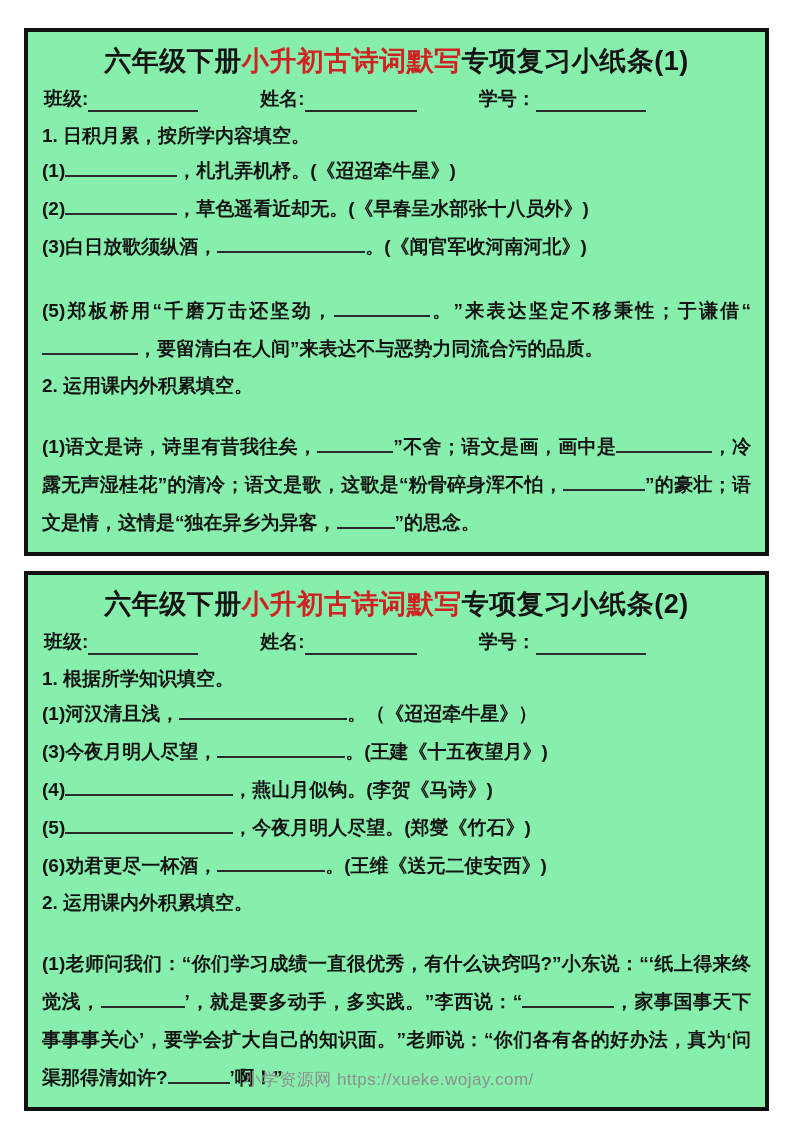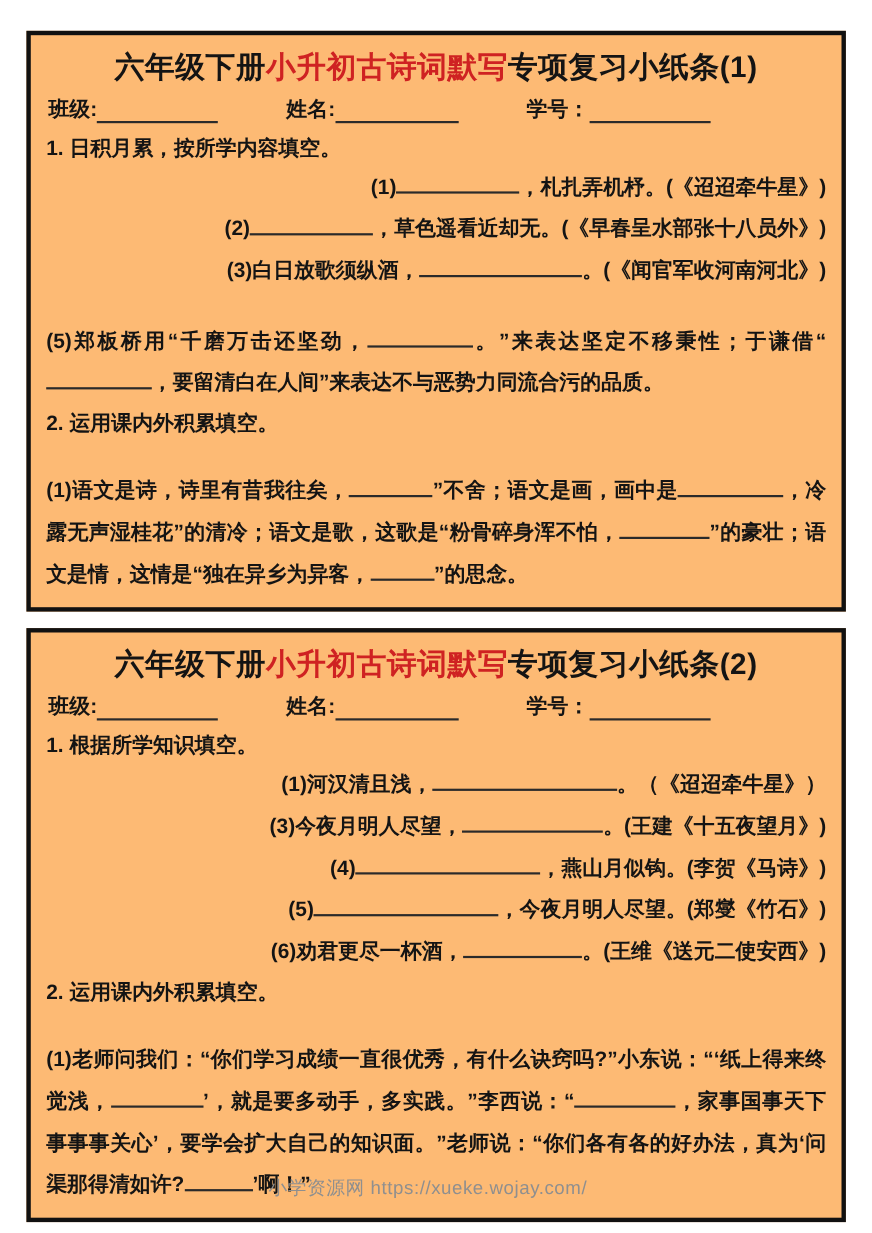--- a/index.html
+++ b/index.html
@@ -6,21 +6,21 @@
   body{
     width:793px;height:1121px;background:#ffffff;position:relative;
     font-family:"Liberation Sans","DejaVu Sans",sans-serif;
     color:#141414;overflow:hidden;
   }
   .cards{padding-top:28px;}
   .card{
     margin:0 24px 15px 24px;
     border:4px solid #111111;
     padding:6px 14px 10px 14px;
-    background:#fdba74;
+    background:#86efac;
     position:relative;
     box-sizing:border-box;
   }
   .card-title{
     text-align:center;
     font-size:27px;line-height:38px;
     font-weight:700;
     margin:4px 0 6px 0;
     letter-spacing:0.5px;
     white-space:nowrap;
@@ -37,21 +37,20 @@
     display:inline-block;height:1.05em;
     border-bottom:2px solid #2a2a2a;
   }
   .sec-heading{
     font-size:19px;font-weight:700;
     line-height:32px;margin-top:2px;
   }
   .line{
     font-size:19px;font-weight:600;
     line-height:38px;
-    text-align:right;
   }
   .para{text-align:justify;margin-top:26px;}
   .blank{
     display:inline-block;height:1.0em;
     border-bottom:2px solid #2a2a2a;
     vertical-align:baseline;
   }
   .watermark{
     position:absolute;left:0;right:15px;top:1068px;
     text-align:center;

